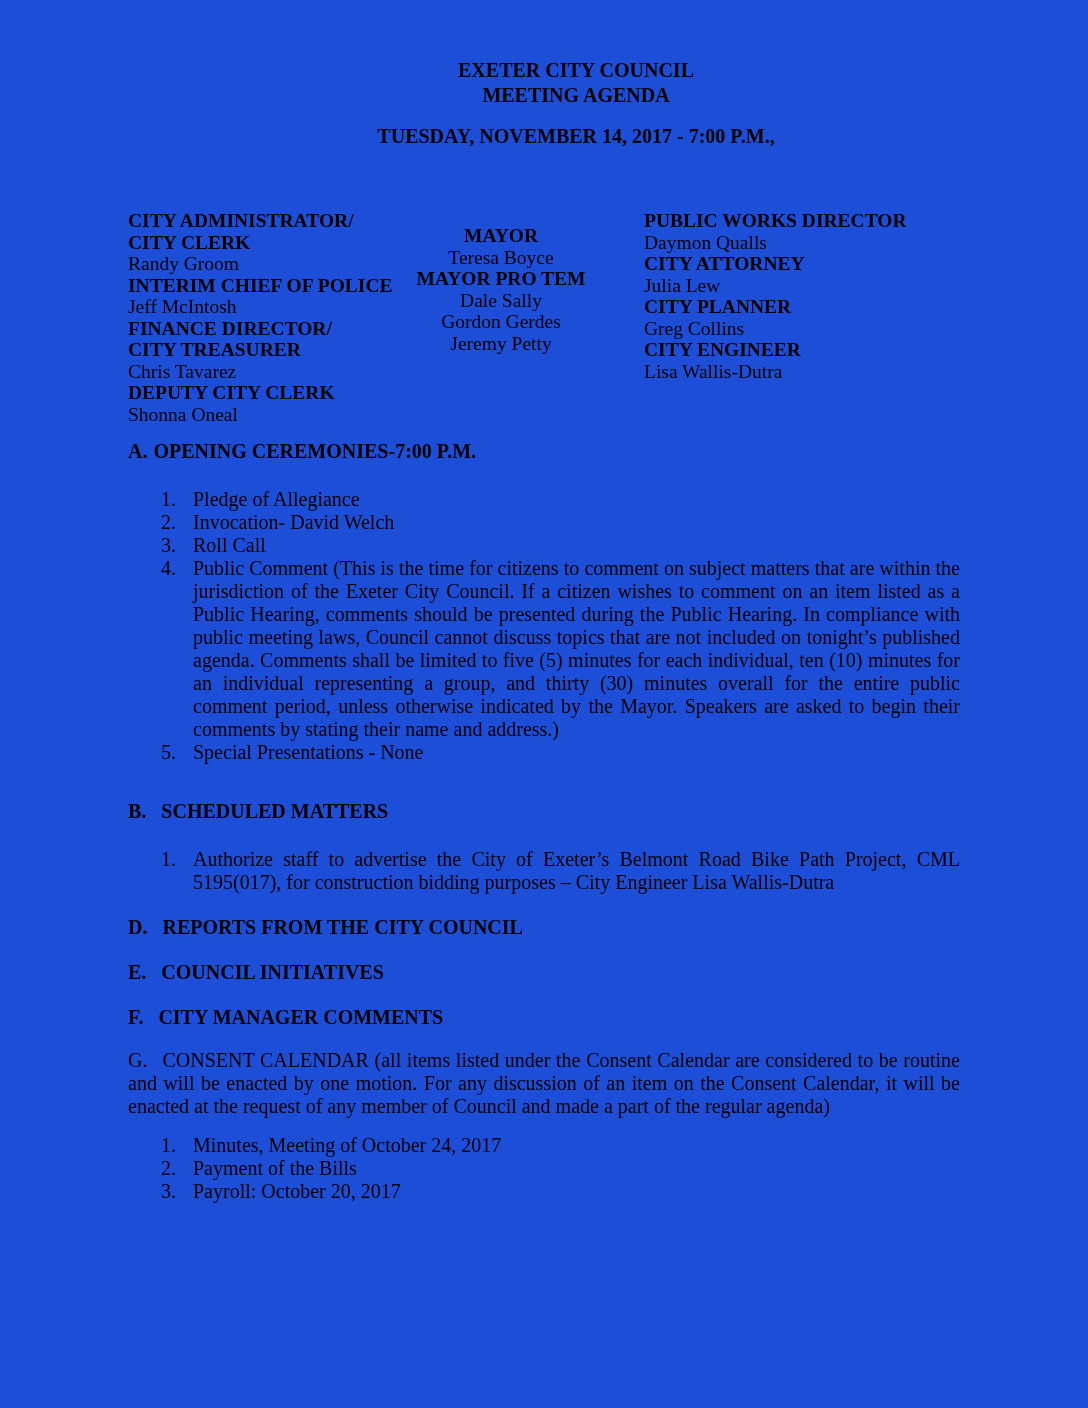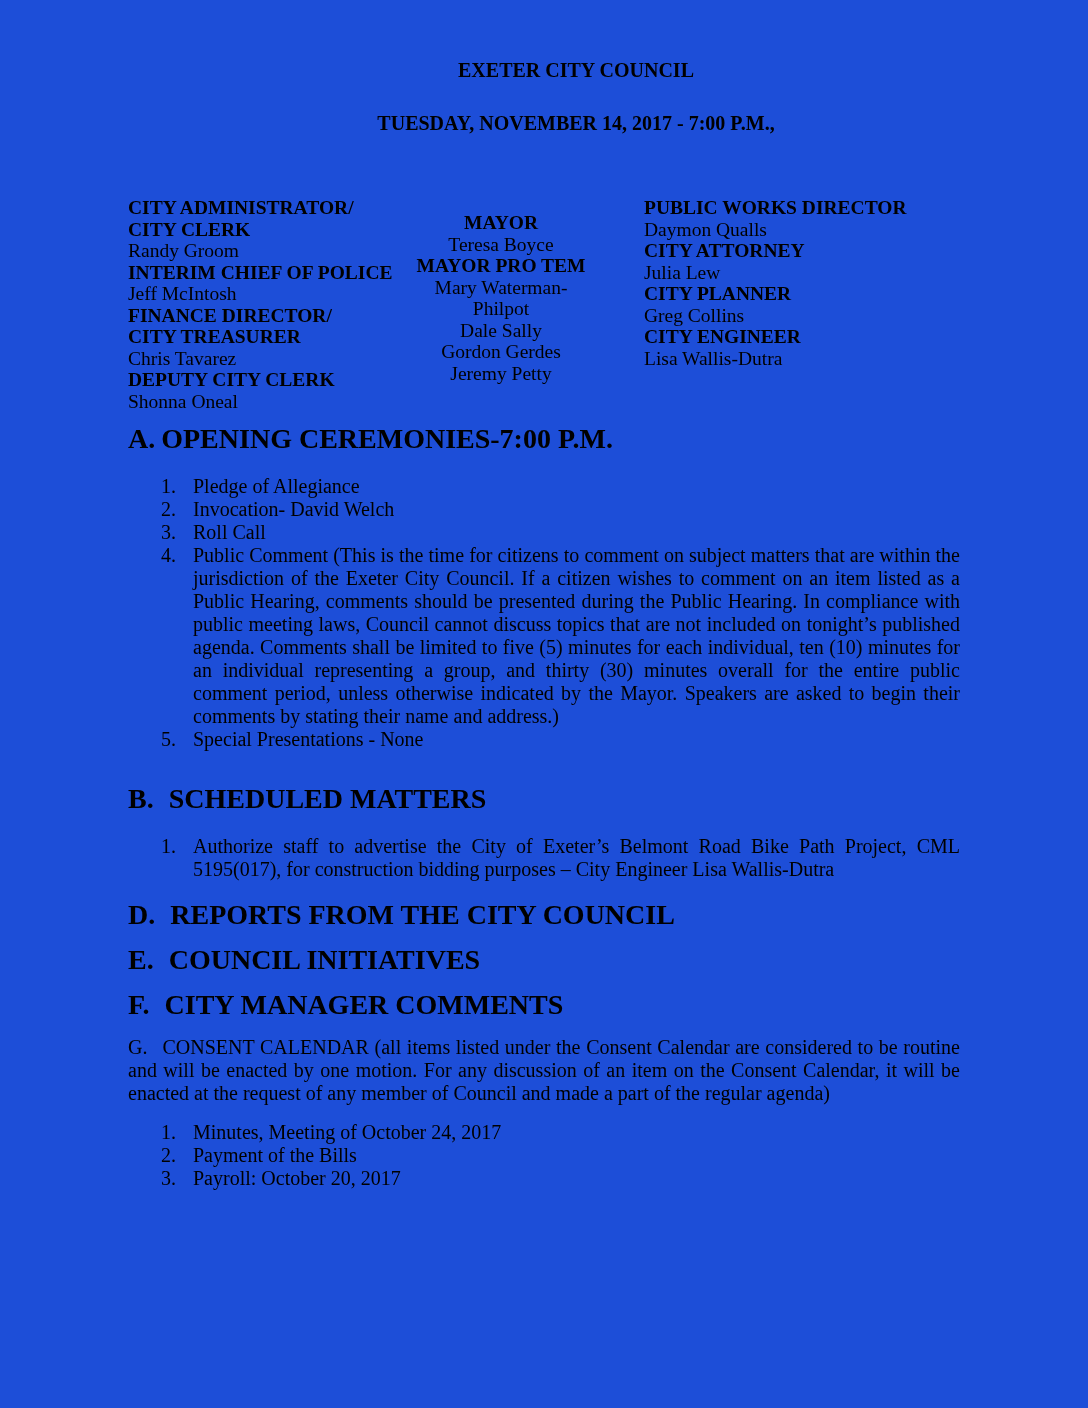--- a/index.html
+++ b/index.html
@@ -13,28 +13,28 @@
     color: #000000;
     font-family: "Liberation Serif", "DejaVu Serif", serif;
     font-size: 20px;
     line-height: 23px;
     overflow: hidden;
   }
   .b { font-weight: bold; }
   
   .doc-header { text-align: center; margin-right: -64px; font-weight: bold; }
   .doc-header .t { line-height: 25px; }
-  .doc-header .dt { margin-top: 28px; }
+  .doc-header .dt { margin-top: 16px; }
   
   .officials { display: flex; margin-top: 40px; font-size: 19.5px; line-height: 21.5px; }
   .officials .col-left  { width: 282px; padding-top: 21px; }
   .officials .col-center{ width: 182px; text-align: center; margin-top: 36px; }
   .officials .col-right { margin-left: 52px; padding-top: 21px; }
   
-  .h { font-size: 28px; font-weight: bold; margin: 0; line-height: 23px; }
+  .h { font-size: 20px; font-weight: bold; margin: 0; line-height: 23px; }
   .h .letter-a { margin-right: 6px; }
   .h .letter   { margin-right: 15px; }
   .h-a { margin-top: 15px; }
   .h-b { margin-top: 36px; }
   .h-c { margin-top: 22px; }
   .h-rest { margin-top: 22px; }
   .gpara { margin: 20px 0 0 0; font-weight: normal; text-align: justify; }
   .gpara .letter { margin-right: 15px; }
   
   .list { list-style: none; margin: 25px 0 0 0; padding: 0 0 0 33px; }
@@ -44,41 +44,41 @@
   .item .txt { flex: 1; }
   .item .txt.just { text-align: justify; }
 </style>
 </head>
 <body>
 
 <div class="page">
 
   <header class="doc-header">
     <div class="t">EXETER CITY COUNCIL</div>
+    <div class="t">MEETING AGENDA</div>
     <div class="t dt">TUESDAY, NOVEMBER 14, 2017 - 7:00 P.M.,</div>
   </header>
 
   <section class="officials">
     <div class="col-left">
       <div class="b">CITY ADMINISTRATOR/</div>
       <div class="b">CITY CLERK</div>
       <div>Randy Groom</div>
       <div class="b">INTERIM CHIEF OF POLICE</div>
       <div>Jeff McIntosh</div>
       <div class="b">FINANCE DIRECTOR/</div>
       <div class="b">CITY TREASURER</div>
       <div>Chris Tavarez</div>
       <div class="b">DEPUTY CITY CLERK</div>
       <div>Shonna Oneal</div>
     </div>
     <div class="col-center">
       <div class="b">MAYOR</div>
       <div>Teresa Boyce</div>
       <div class="b">MAYOR PRO TEM</div>
-      <div>Mary Waterman-Philpot</div>
       <div>Dale Sally</div>
       <div>Gordon Gerdes</div>
       <div>Jeremy Petty</div>
     </div>
     <div class="col-right">
       <div class="b">PUBLIC WORKS DIRECTOR</div>
       <div>Daymon Qualls</div>
       <div class="b">CITY ATTORNEY</div>
       <div>Julia Lew</div>
       <div class="b">CITY PLANNER</div>

